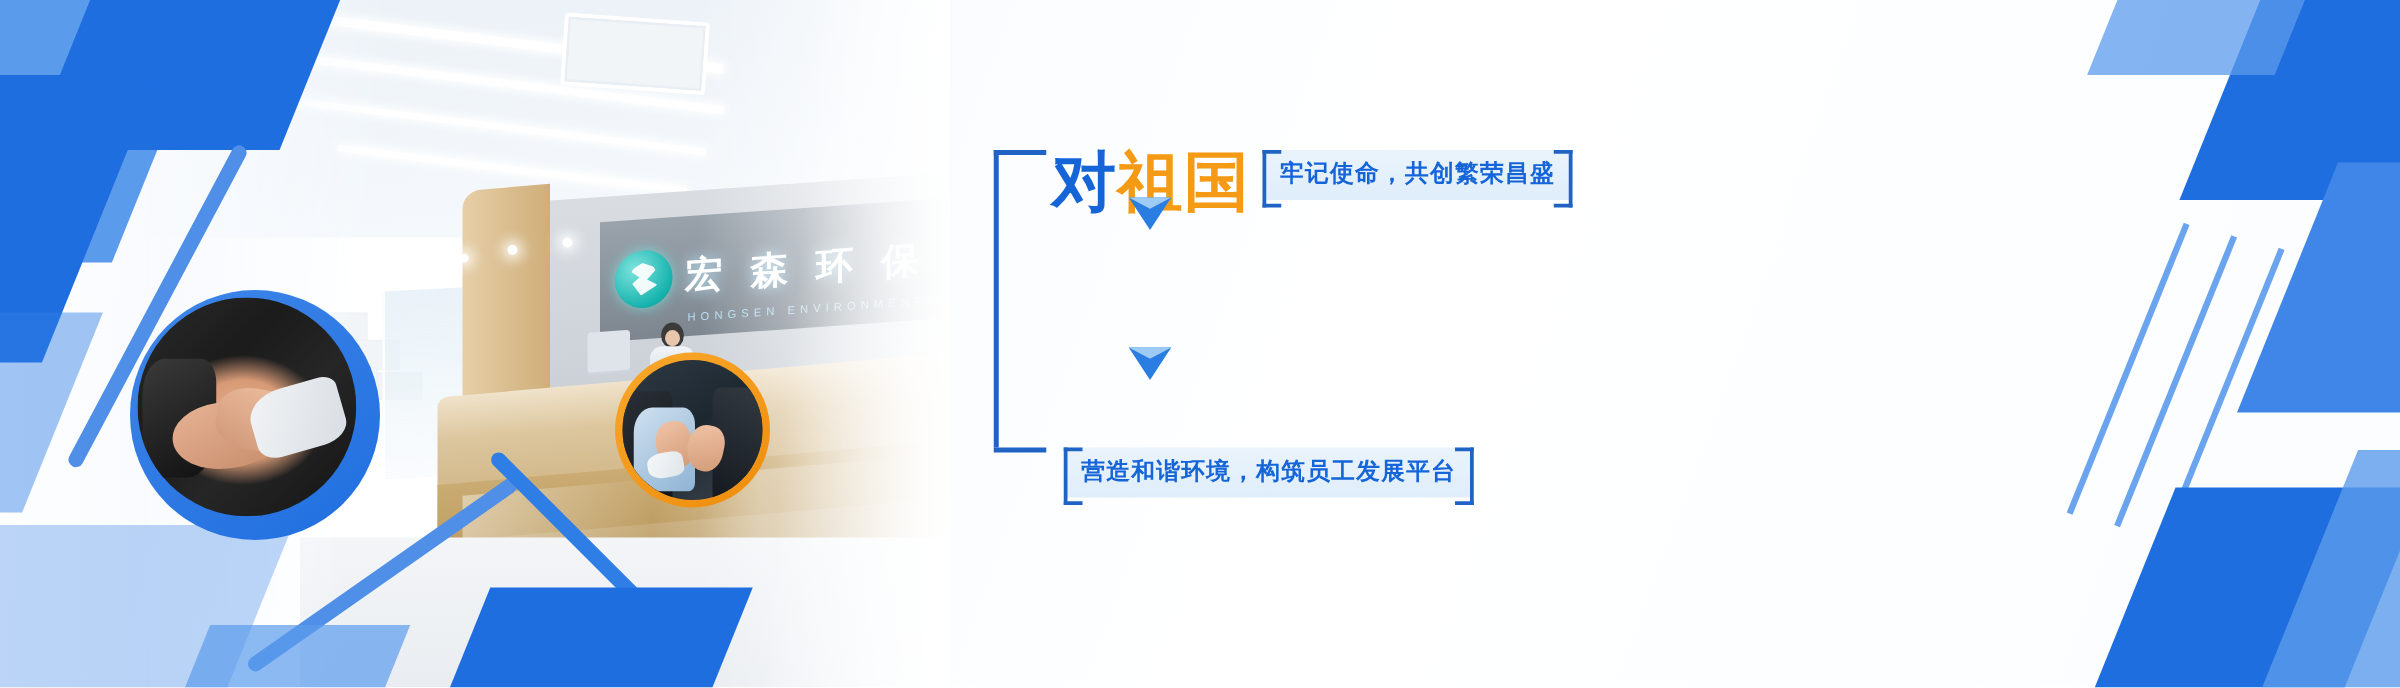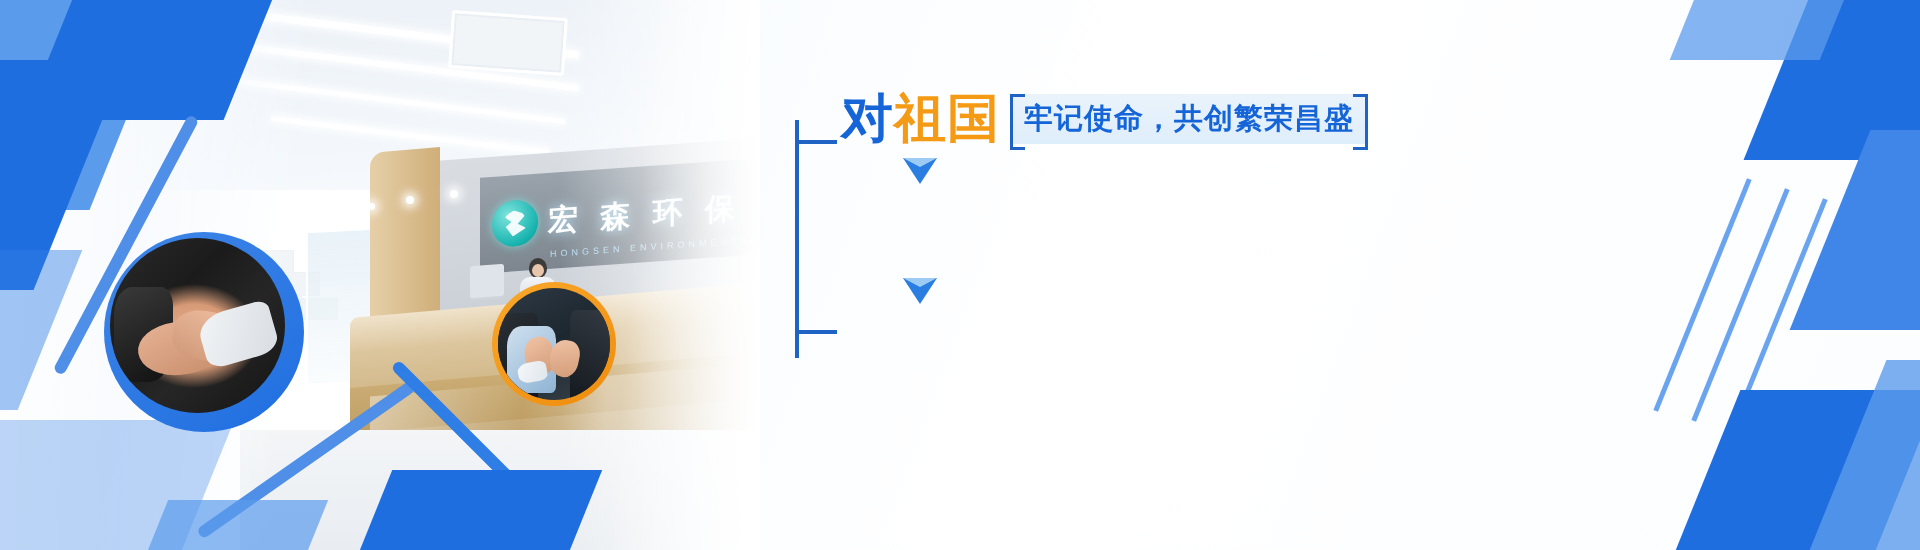--- a/index.html
+++ b/index.html
@@ -205,34 +205,34 @@
   .mh1{left:24%;top:44%;width:26%;height:34%;transform:rotate(-12deg);}
   .mh2{left:46%;top:46%;width:26%;height:33%;transform:rotate(12deg);}
   .m-cuff{
     position:absolute;left:18%;top:66%;width:26%;height:18%;
     background:linear-gradient(120deg,#f6f8fa,#dfe5ea);border-radius:40% 30% 30% 40%;
     transform:rotate(-10deg);
   }
 
   
   .content{position:absolute;left:795px;top:0;width:760px;height:550px;}
-  .row{position:absolute;display:flex;align-items:flex-end;}
+  .row{position:absolute;display:flex;align-items:flex-start;margin-top:28px;}
   .tick{
     width:42px;height:0;border-top:4px solid #1f63c4;flex:0 0 auto;margin-right:4px;
   }
   .label{
     font-size:52px;font-weight:700;line-height:1;white-space:nowrap;
     letter-spacing:1px;
   }
   .label .w1{color:#1565d8;}
   .label .w2{color:#f59a14;}
   .phrase{
     position:relative;margin-left:10px;
     background:linear-gradient(180deg,#eaf3fb,#dfeefb);
-    color:#1565d8;font-size:29px;font-weight:700;line-height:1;
+    color:#1565d8;font-size:19px;font-weight:700;line-height:1;
     padding:10px 14px 11px 14px;white-space:nowrap;letter-spacing:1px;
   }
   .phrase:before,.phrase:after{
     content:"";position:absolute;width:12px;height:100%;top:0;
   }
   .phrase:before{left:0;border-left:3px solid #1f63c4;border-top:3px solid #1f63c4;border-bottom:3px solid #1f63c4;}
   .phrase:after{right:0;border-right:3px solid #1f63c4;border-top:3px solid #1f63c4;border-bottom:3px solid #1f63c4;}
 
   .spine{
     position:absolute;left:0;top:0;width:4px;background:#1f63c4;
@@ -360,16 +360,17 @@
       <div class="phrase">牢记使命，共创繁荣昌盛</div>
     </div>
 
     <div class="arrow" style="left:108px;top:158px;"></div>
 
 
     <div class="arrow" style="left:108px;top:278px;"></div>
 
     <div class="row" style="left:0px;top:330px;">
       <div class="tick"></div>
+      <div class="phrase">营造和谐环境，构筑员工发展平台</div>
     </div>
 
   </div>
 </div>
 
 </body></html>

